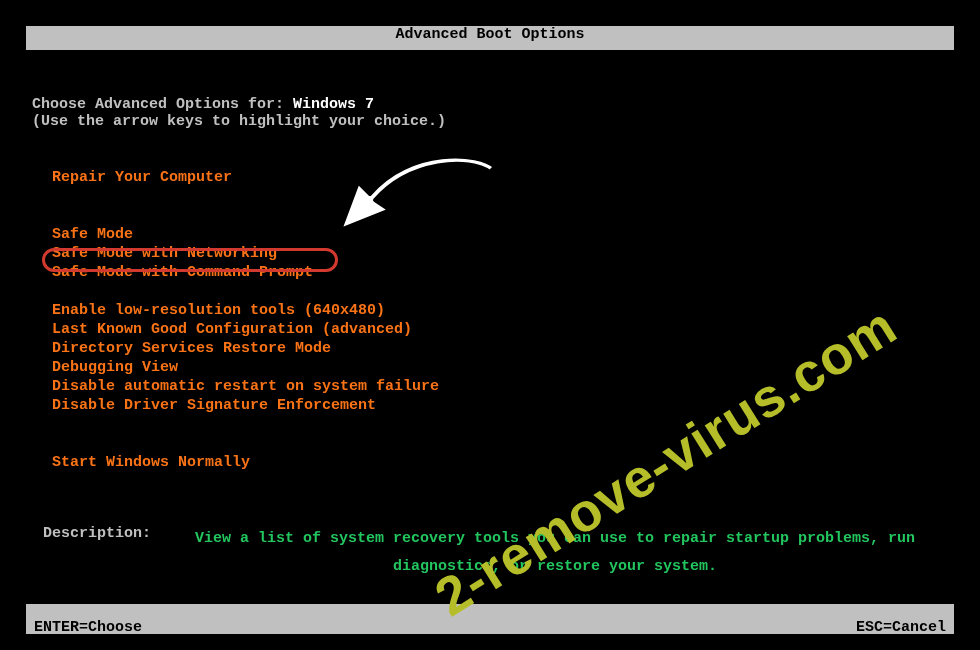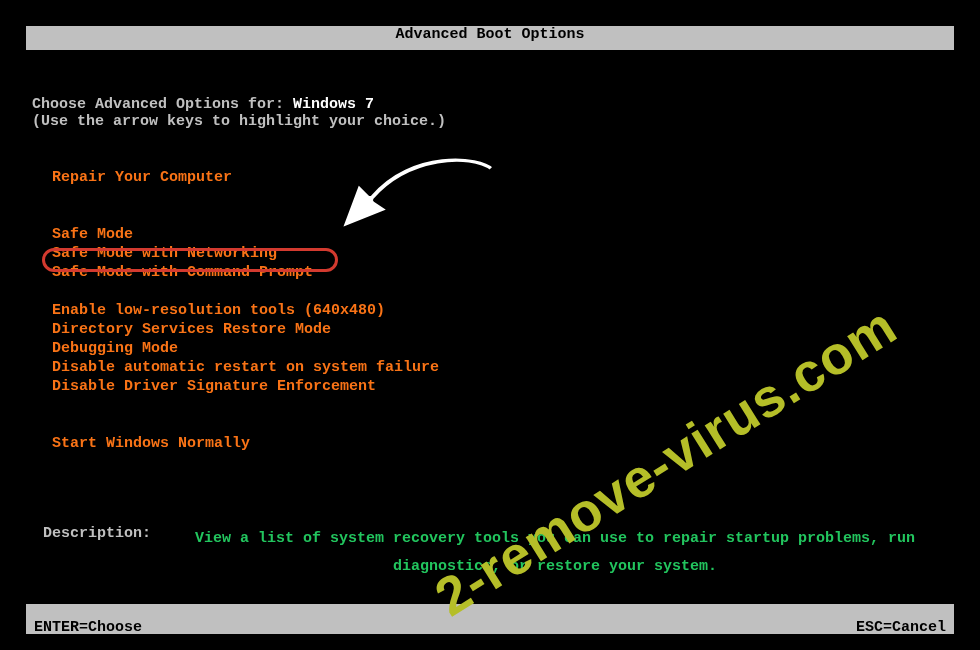--- a/index.html
+++ b/index.html
@@ -110,22 +110,23 @@
 
   <div class="menu">
     <div class="menu-item">Repair Your Computer</div>
     <div class="group-gap"></div>
     <div class="group-gap"></div>
     <div class="menu-item">Safe Mode</div>
     <div class="menu-item">Safe Mode with Networking</div>
     <div class="menu-item">Safe Mode with Command Prompt</div>
     <div class="group-gap"></div>
     <div class="menu-item">Enable low-resolution tools (640x480)</div>
+    <div class="menu-item">Last Known Good Configuration (advanced)</div>
     <div class="menu-item">Directory Services Restore Mode</div>
-    <div class="menu-item">Debugging Mode</div>
+    <div class="menu-item">Debugging View</div>
     <div class="menu-item">Disable automatic restart on system failure</div>
     <div class="menu-item">Disable Driver Signature Enforcement</div>
     <div class="group-gap"></div>
     <div class="group-gap"></div>
     <div class="menu-item">Start Windows Normally</div>
   </div>
 </div>
 
 <div class="highlight-ring" style="left:42px; top:248px; width:296px; height:24px;"></div>
 

